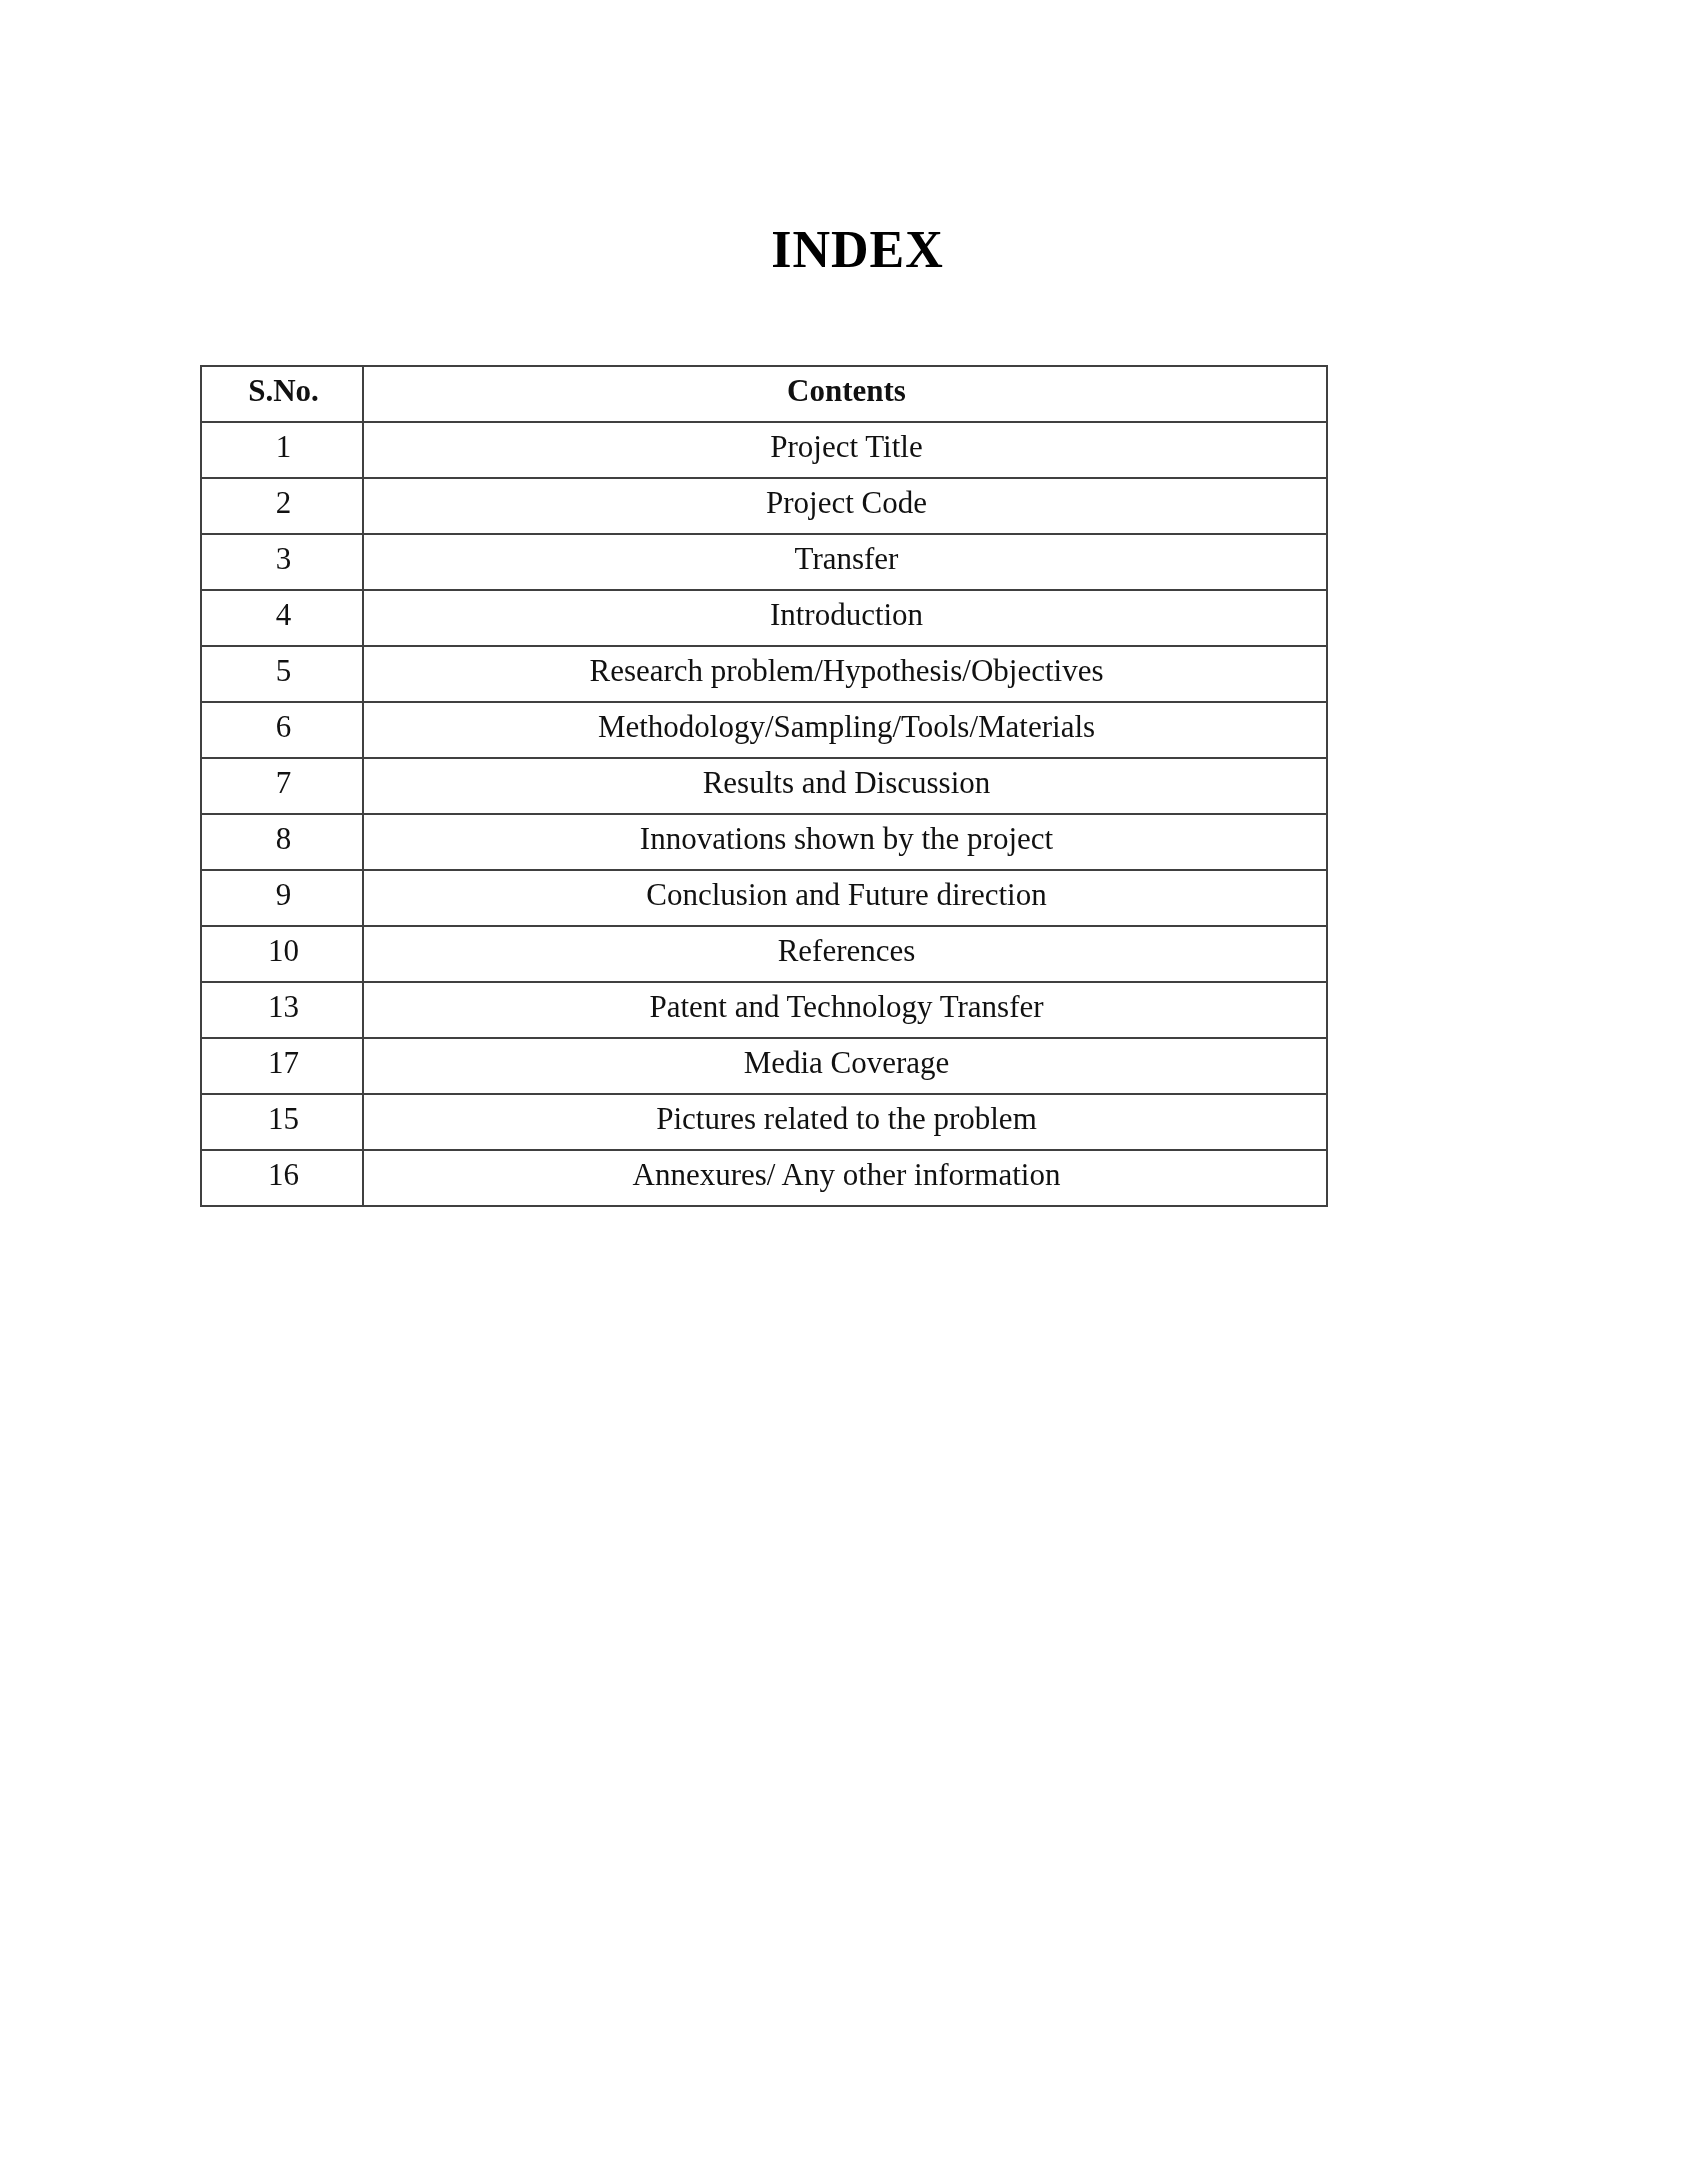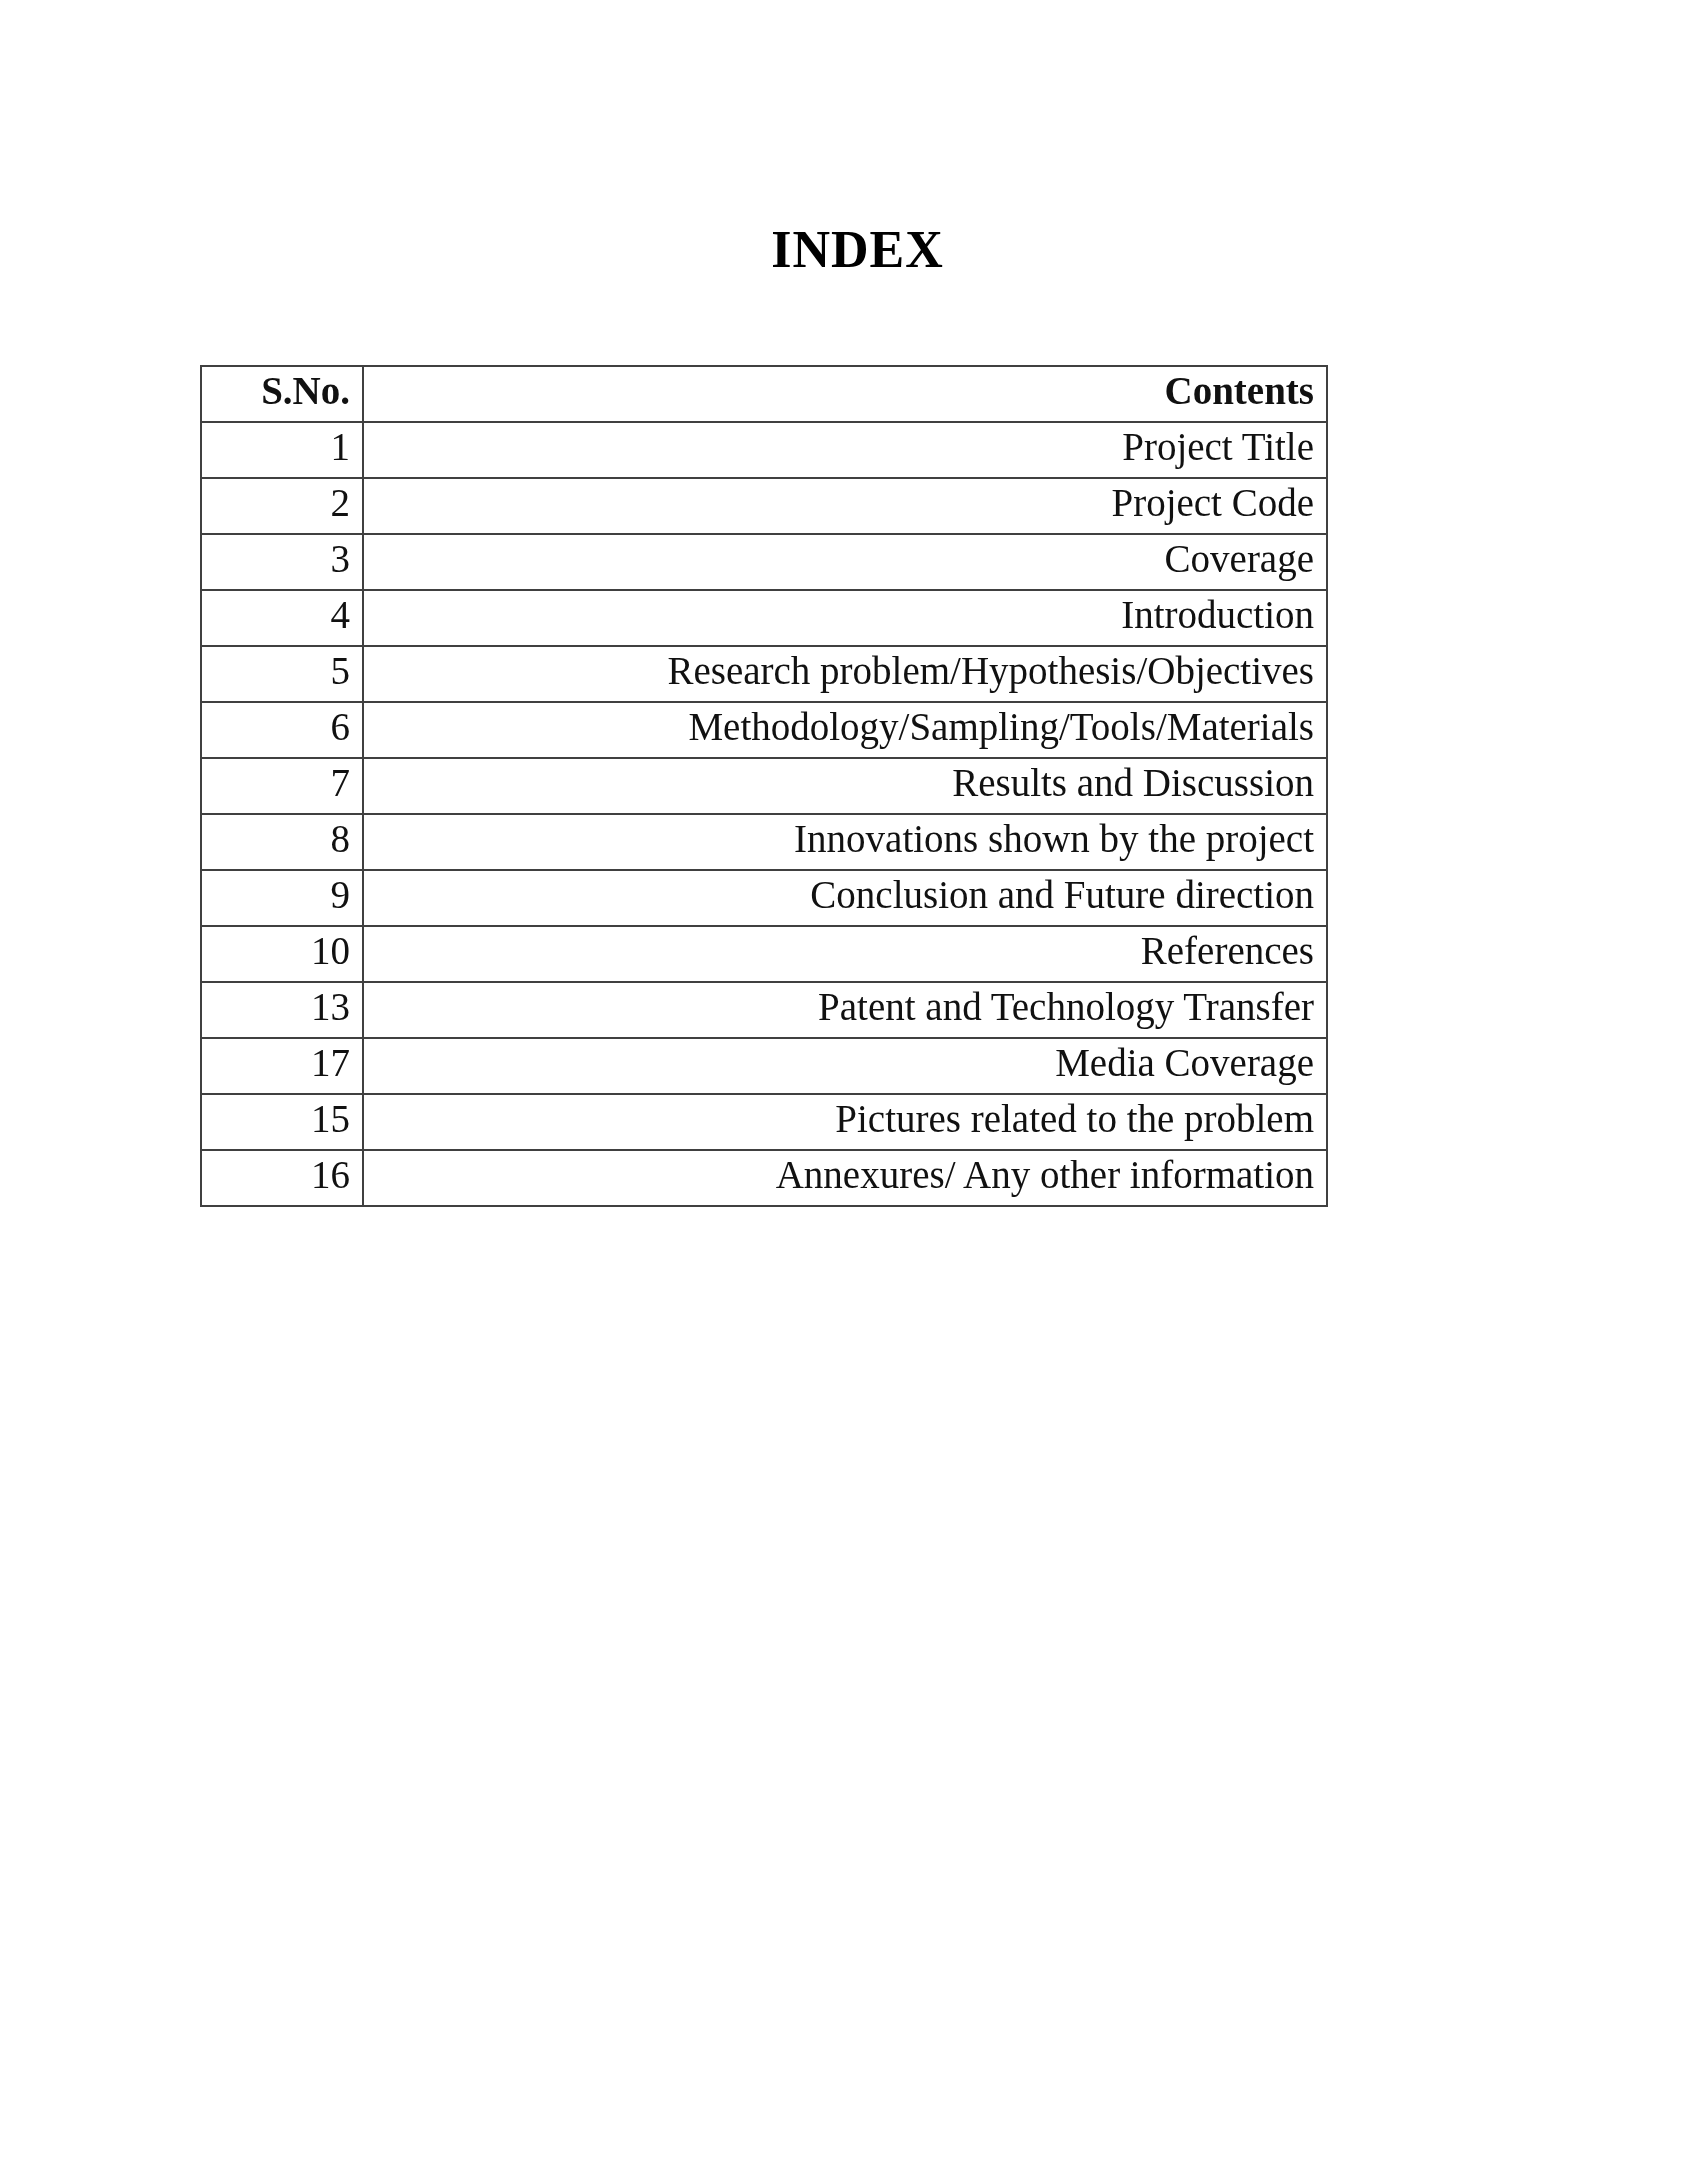--- a/index.html
+++ b/index.html
@@ -34,23 +34,23 @@
     left: 184px;
     top: 349px;
     width: 1128px;
     border-collapse: collapse;
     table-layout: fixed;
   }
   table.index-table col.col-sno { width: 162px; }
   table.index-table th,
   table.index-table td {
     border: 2px solid var(--border-color);
-    font-size: 39px;
+    font-size: 31px;
     line-height: 35px;
-    text-align: right;
+    text-align: center;
     vertical-align: top;
     padding: 6px 12px 13px 15px;
     white-space: nowrap;
     overflow: hidden;
   }
   table.index-table th {
     font-weight: bold;
   }
 </style>
 </head>
@@ -75,21 +75,21 @@
         <tr>
           <td>1</td>
           <td>Project Title</td>
         </tr>
         <tr>
           <td>2</td>
           <td>Project Code</td>
         </tr>
         <tr>
           <td>3</td>
-          <td>Coverage</td>
+          <td>Transfer</td>
         </tr>
         <tr>
           <td>4</td>
           <td>Introduction</td>
         </tr>
         <tr>
           <td>5</td>
           <td>Research problem/Hypothesis/Objectives</td>
         </tr>
         <tr>

